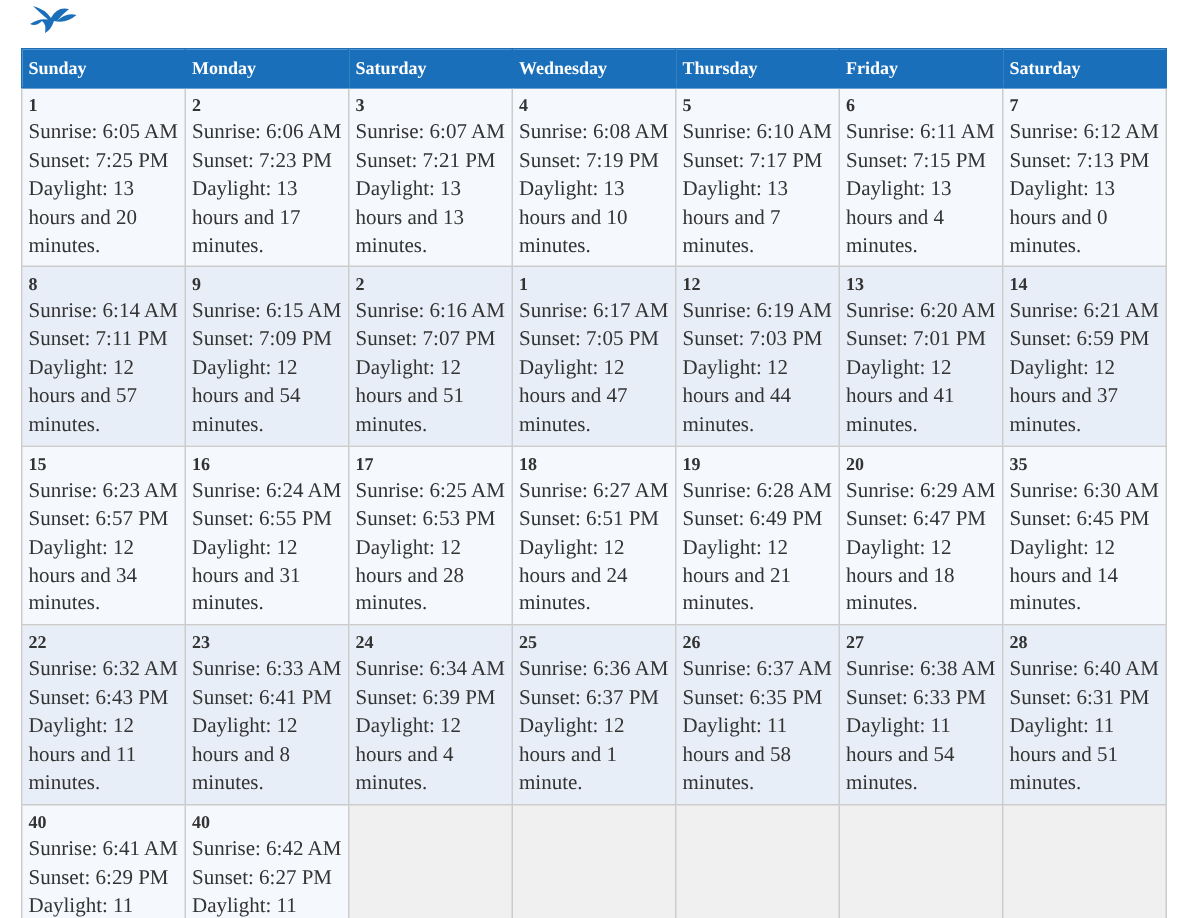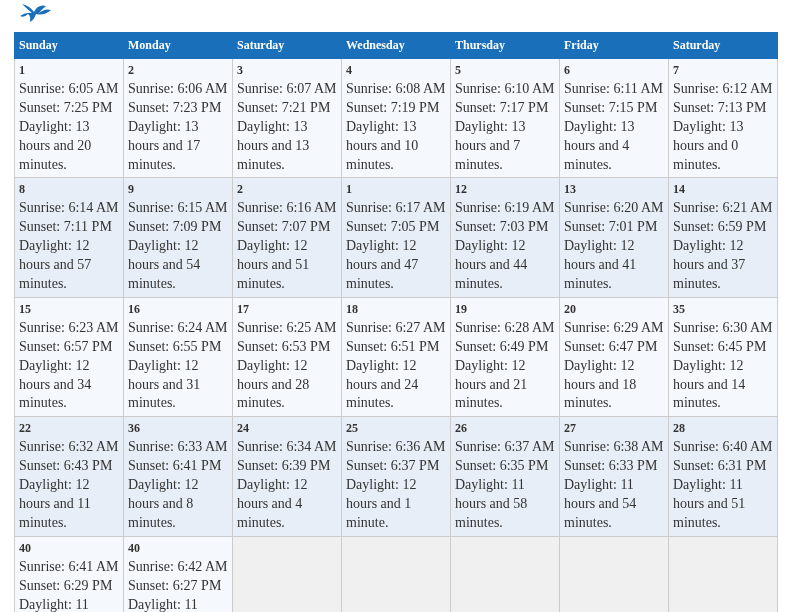--- a/index.html
+++ b/index.html
@@ -149,21 +149,21 @@
           <td><span class="day-num">15</span><span class="cell-text">Sunrise: 6:23 AM<br>Sunset: 6:57 PM<br>Daylight: 12 hours and 34 minutes.</span></td>
           <td><span class="day-num">16</span><span class="cell-text">Sunrise: 6:24 AM<br>Sunset: 6:55 PM<br>Daylight: 12 hours and 31 minutes.</span></td>
           <td><span class="day-num">17</span><span class="cell-text">Sunrise: 6:25 AM<br>Sunset: 6:53 PM<br>Daylight: 12 hours and 28 minutes.</span></td>
           <td><span class="day-num">18</span><span class="cell-text">Sunrise: 6:27 AM<br>Sunset: 6:51 PM<br>Daylight: 12 hours and 24 minutes.</span></td>
           <td><span class="day-num">19</span><span class="cell-text">Sunrise: 6:28 AM<br>Sunset: 6:49 PM<br>Daylight: 12 hours and 21 minutes.</span></td>
           <td><span class="day-num">20</span><span class="cell-text">Sunrise: 6:29 AM<br>Sunset: 6:47 PM<br>Daylight: 12 hours and 18 minutes.</span></td>
           <td><span class="day-num">35</span><span class="cell-text">Sunrise: 6:30 AM<br>Sunset: 6:45 PM<br>Daylight: 12 hours and 14 minutes.</span></td>
         </tr>
         <tr>
           <td><span class="day-num">22</span><span class="cell-text">Sunrise: 6:32 AM<br>Sunset: 6:43 PM<br>Daylight: 12 hours and 11 minutes.</span></td>
-          <td><span class="day-num">36</span><span class="cell-text">Sunrise: 6:33 AM<br>Sunset: 6:41 PM<br>Daylight: 12 hours and 8 minutes.</span></td>
+          <td><span class="day-num">23</span><span class="cell-text">Sunrise: 6:33 AM<br>Sunset: 6:41 PM<br>Daylight: 12 hours and 8 minutes.</span></td>
           <td><span class="day-num">24</span><span class="cell-text">Sunrise: 6:34 AM<br>Sunset: 6:39 PM<br>Daylight: 12 hours and 4 minutes.</span></td>
           <td><span class="day-num">25</span><span class="cell-text">Sunrise: 6:36 AM<br>Sunset: 6:37 PM<br>Daylight: 12 hours and 1 minute.</span></td>
           <td><span class="day-num">26</span><span class="cell-text">Sunrise: 6:37 AM<br>Sunset: 6:35 PM<br>Daylight: 11 hours and 58 minutes.</span></td>
           <td><span class="day-num">27</span><span class="cell-text">Sunrise: 6:38 AM<br>Sunset: 6:33 PM<br>Daylight: 11 hours and 54 minutes.</span></td>
           <td><span class="day-num">28</span><span class="cell-text">Sunrise: 6:40 AM<br>Sunset: 6:31 PM<br>Daylight: 11 hours and 51 minutes.</span></td>
         </tr>
         <tr>
           <td><span class="day-num">40</span><span class="cell-text">Sunrise: 6:41 AM<br>Sunset: 6:29 PM<br>Daylight: 11 hours and 48 minutes.</span></td>
           <td><span class="day-num">40</span><span class="cell-text">Sunrise: 6:42 AM<br>Sunset: 6:27 PM<br>Daylight: 11 hours and 44 minutes.</span></td>
           <td class="empty"></td>

